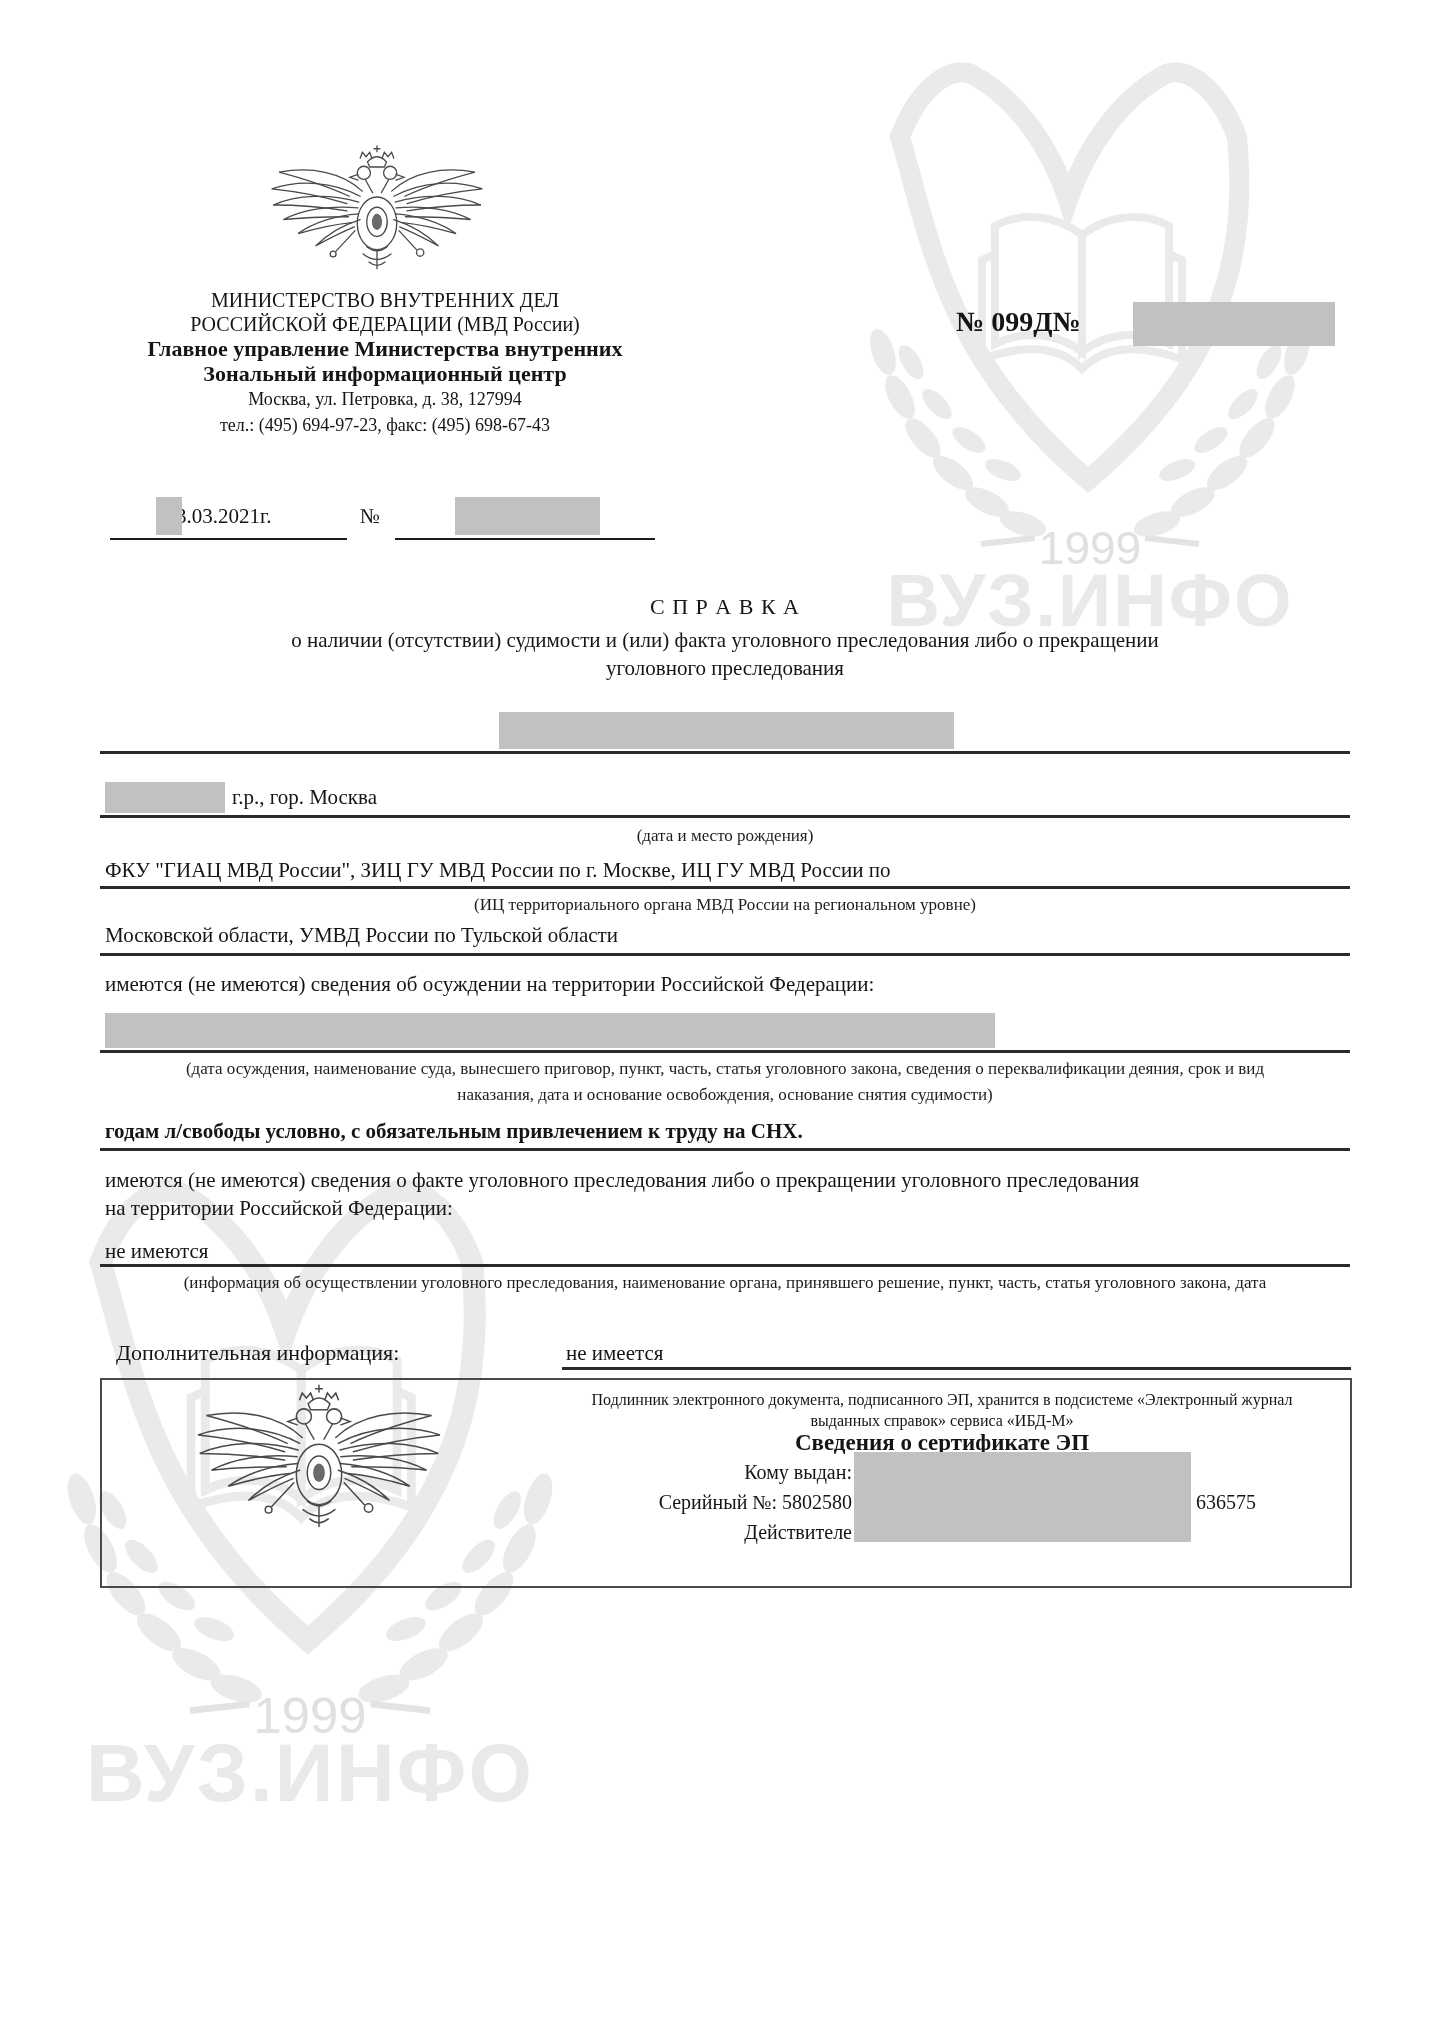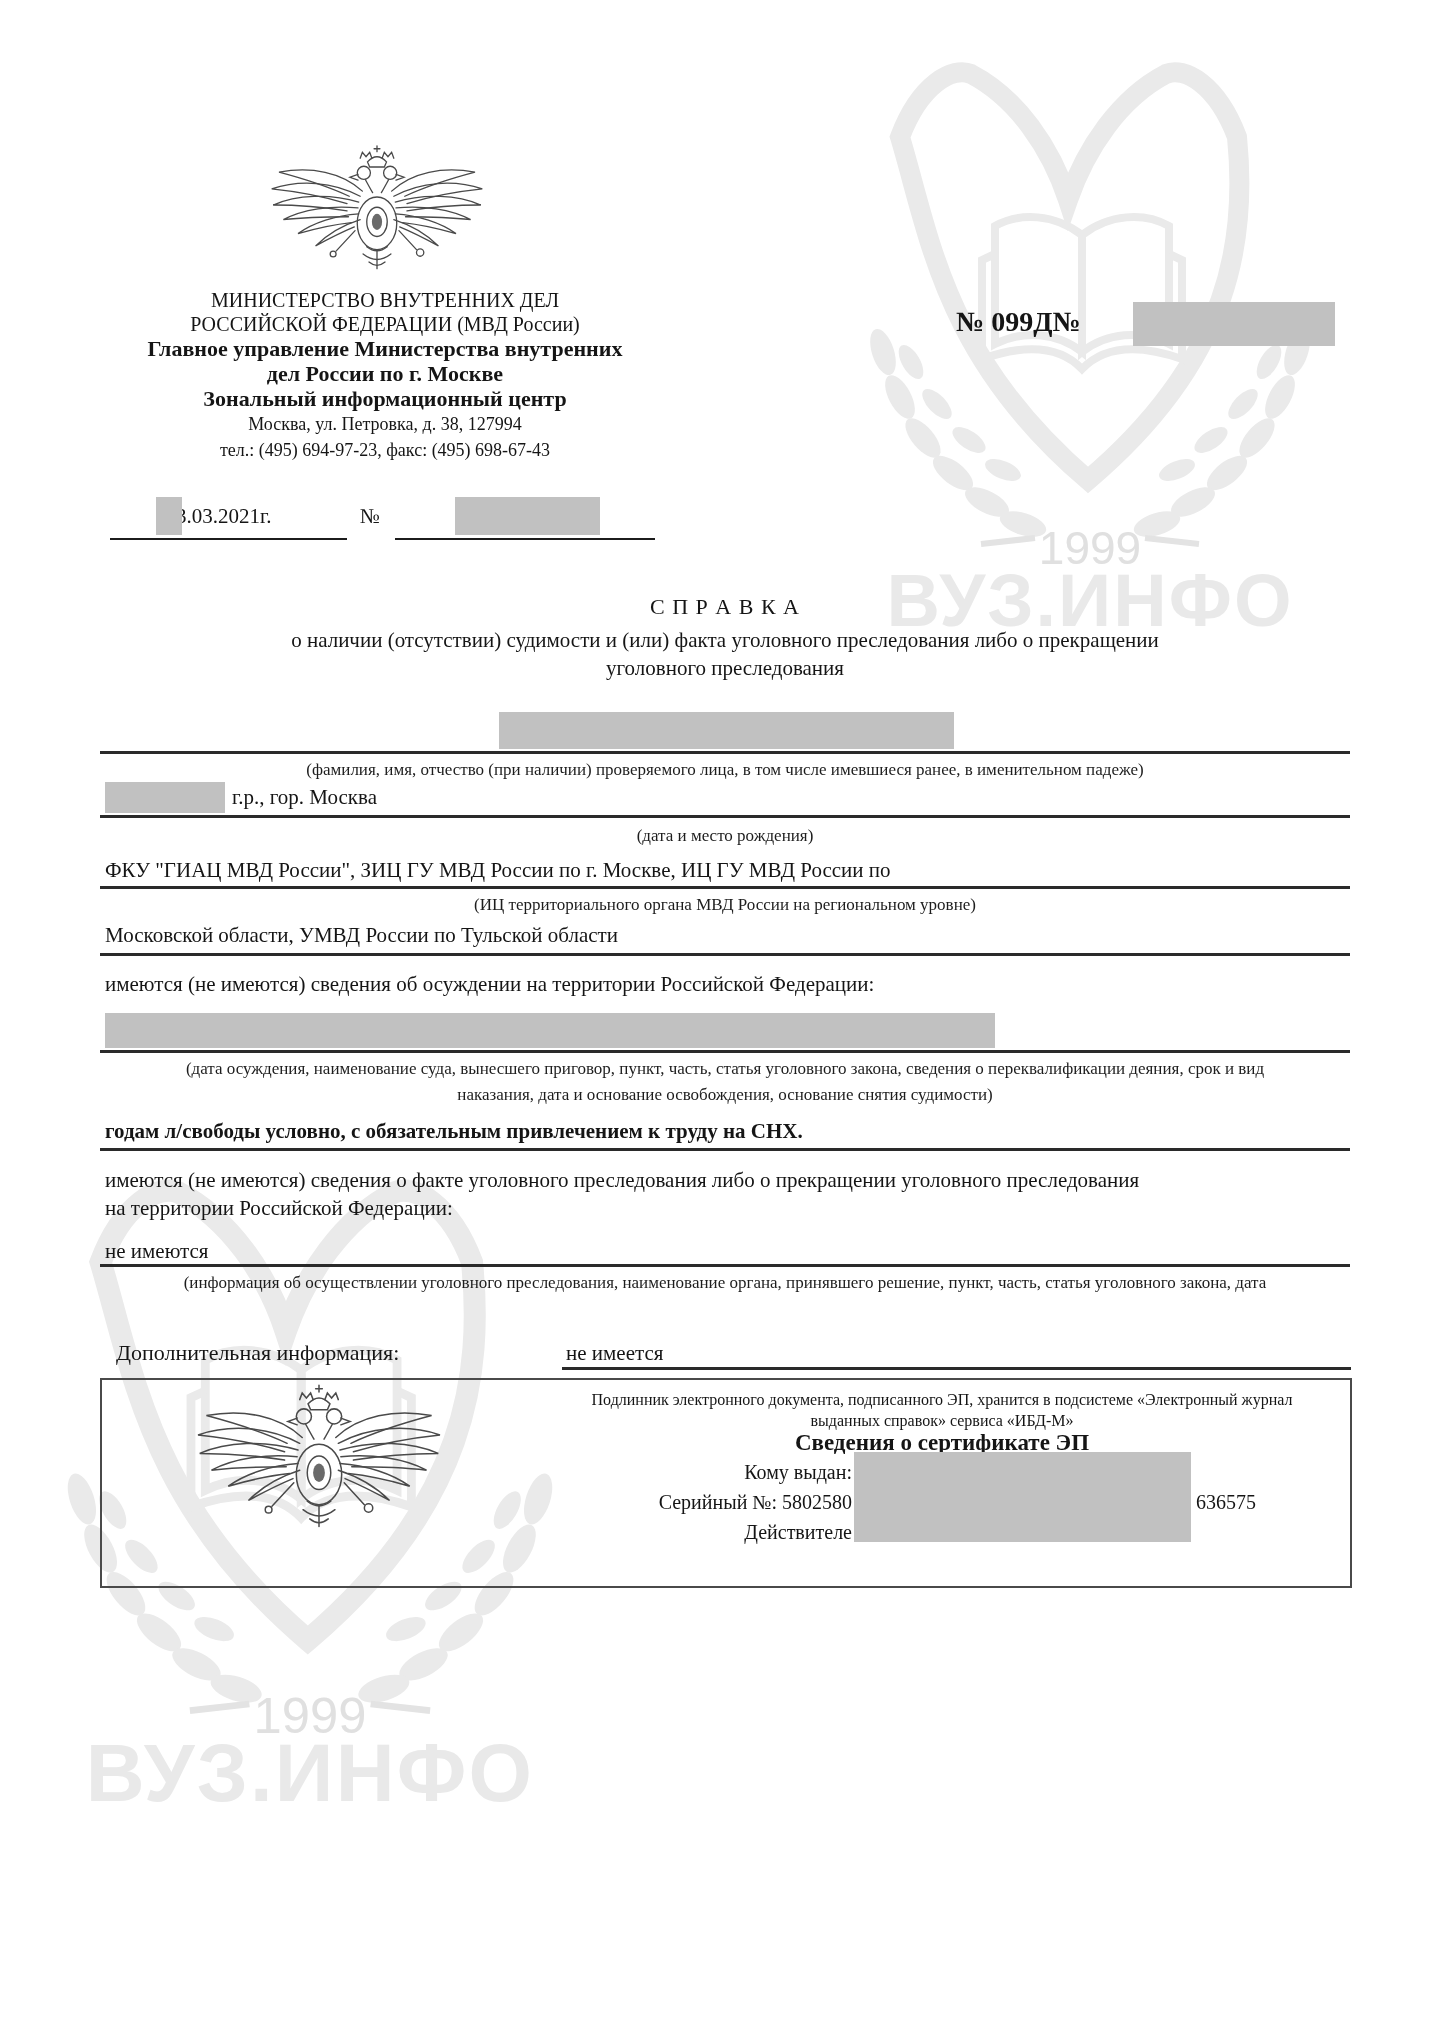--- a/index.html
+++ b/index.html
@@ -146,21 +146,20 @@
   </svg>
 
   <svg class="abs content" style="left:260px;top:140px;" width="234" height="152" viewBox="0 0 320 200">
     <use href="#mvd-eagle"></use>
   </svg>
 
   <div class="abs content hdr">
     <div class="r1">МИНИСТЕРСТВО ВНУТРЕННИХ ДЕЛ</div>
     <div class="r1">РОССИЙСКОЙ ФЕДЕРАЦИИ (МВД России)</div>
     <div class="b1">Главное управление Министерства внутренних</div>
-    <div class="b1">дел России по г. Москве</div>
     <div class="b1">Зональный информационный центр</div>
     <div class="s1">Москва, ул. Петровка, д. 38, 127994</div>
     <div class="s1">тел.: (495) 694-97-23, факс: (495) 698-67-43</div>
   </div>
 
   <div class="abs content docnum" style="left:956px;top:306px;">№ 099Д№</div>
   <div class="abs redact" style="left:1133px;top:302px;width:202px;height:44px;"></div>
 
   <div class="abs content body-text" style="left:176px;top:503px;">3.03.2021г.</div>
   <div class="abs redact" style="left:156px;top:497px;width:26px;height:38px;"></div>
@@ -168,21 +167,20 @@
   <div class="abs redact" style="left:455px;top:497px;width:145px;height:38px;"></div>
   <div class="abs thinrule" style="left:110px;top:538px;width:237px;"></div>
   <div class="abs thinrule" style="left:395px;top:538px;width:260px;"></div>
 
   <div class="abs content title-main" style="left:100px;top:594px;width:1250px;text-align:center;">С П Р А В К А</div>
   <div class="abs content sub" style="left:100px;top:625px;width:1250px;text-align:center;">о наличии (отсутствии) судимости и (или) факта уголовного преследования либо о прекращении</div>
   <div class="abs content sub" style="left:100px;top:653px;width:1250px;text-align:center;">уголовного преследования</div>
 
   <div class="abs redact" style="left:499px;top:712px;width:455px;height:37px;"></div>
   <div class="abs rule" style="left:100px;top:751px;width:1250px;"></div>
-  <div class="abs content cap" style="left:100px;top:757px;width:1250px;">(фамилия, имя, отчество (при наличии) проверяемого лица, в том числе имевшиеся ранее, в именительном падеже)</div>
 
   <div class="abs redact" style="left:105px;top:782px;width:120px;height:31px;"></div>
   <div class="abs content body-text" style="left:232px;top:784px;">г.р., гор. Москва</div>
   <div class="abs rule" style="left:100px;top:815px;width:1250px;"></div>
   <div class="abs content cap" style="left:100px;top:823px;width:1250px;">(дата и место рождения)</div>
 
   <div class="abs content body-text" style="left:105px;top:857px;">ФКУ "ГИАЦ МВД России", ЗИЦ ГУ МВД России по г. Москве, ИЦ ГУ МВД России по</div>
   <div class="abs rule" style="left:100px;top:886px;width:1250px;"></div>
   <div class="abs content cap" style="left:100px;top:892px;width:1250px;">(ИЦ территориального органа МВД России на региональном уровне)</div>
   <div class="abs content body-text" style="left:105px;top:922px;">Московской области, УМВД России по Тульской области</div>

